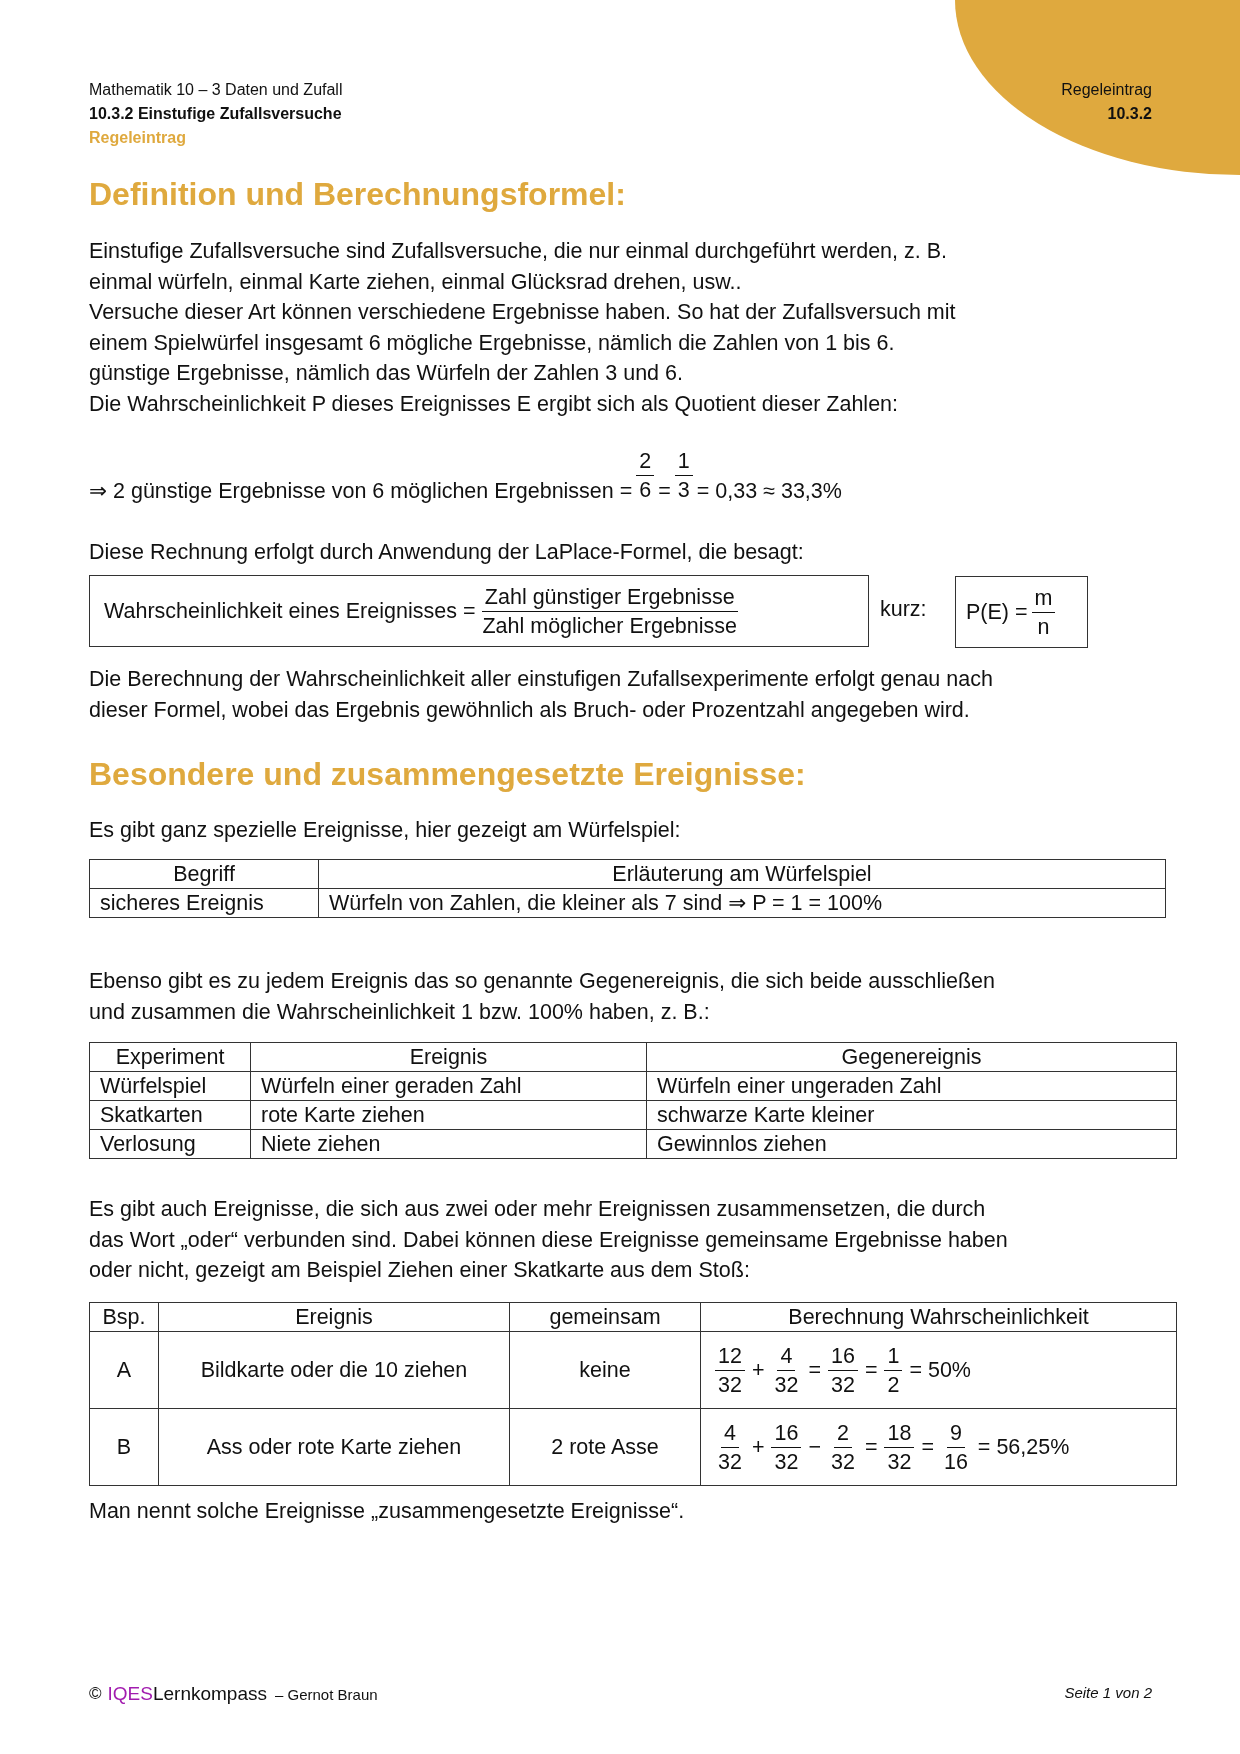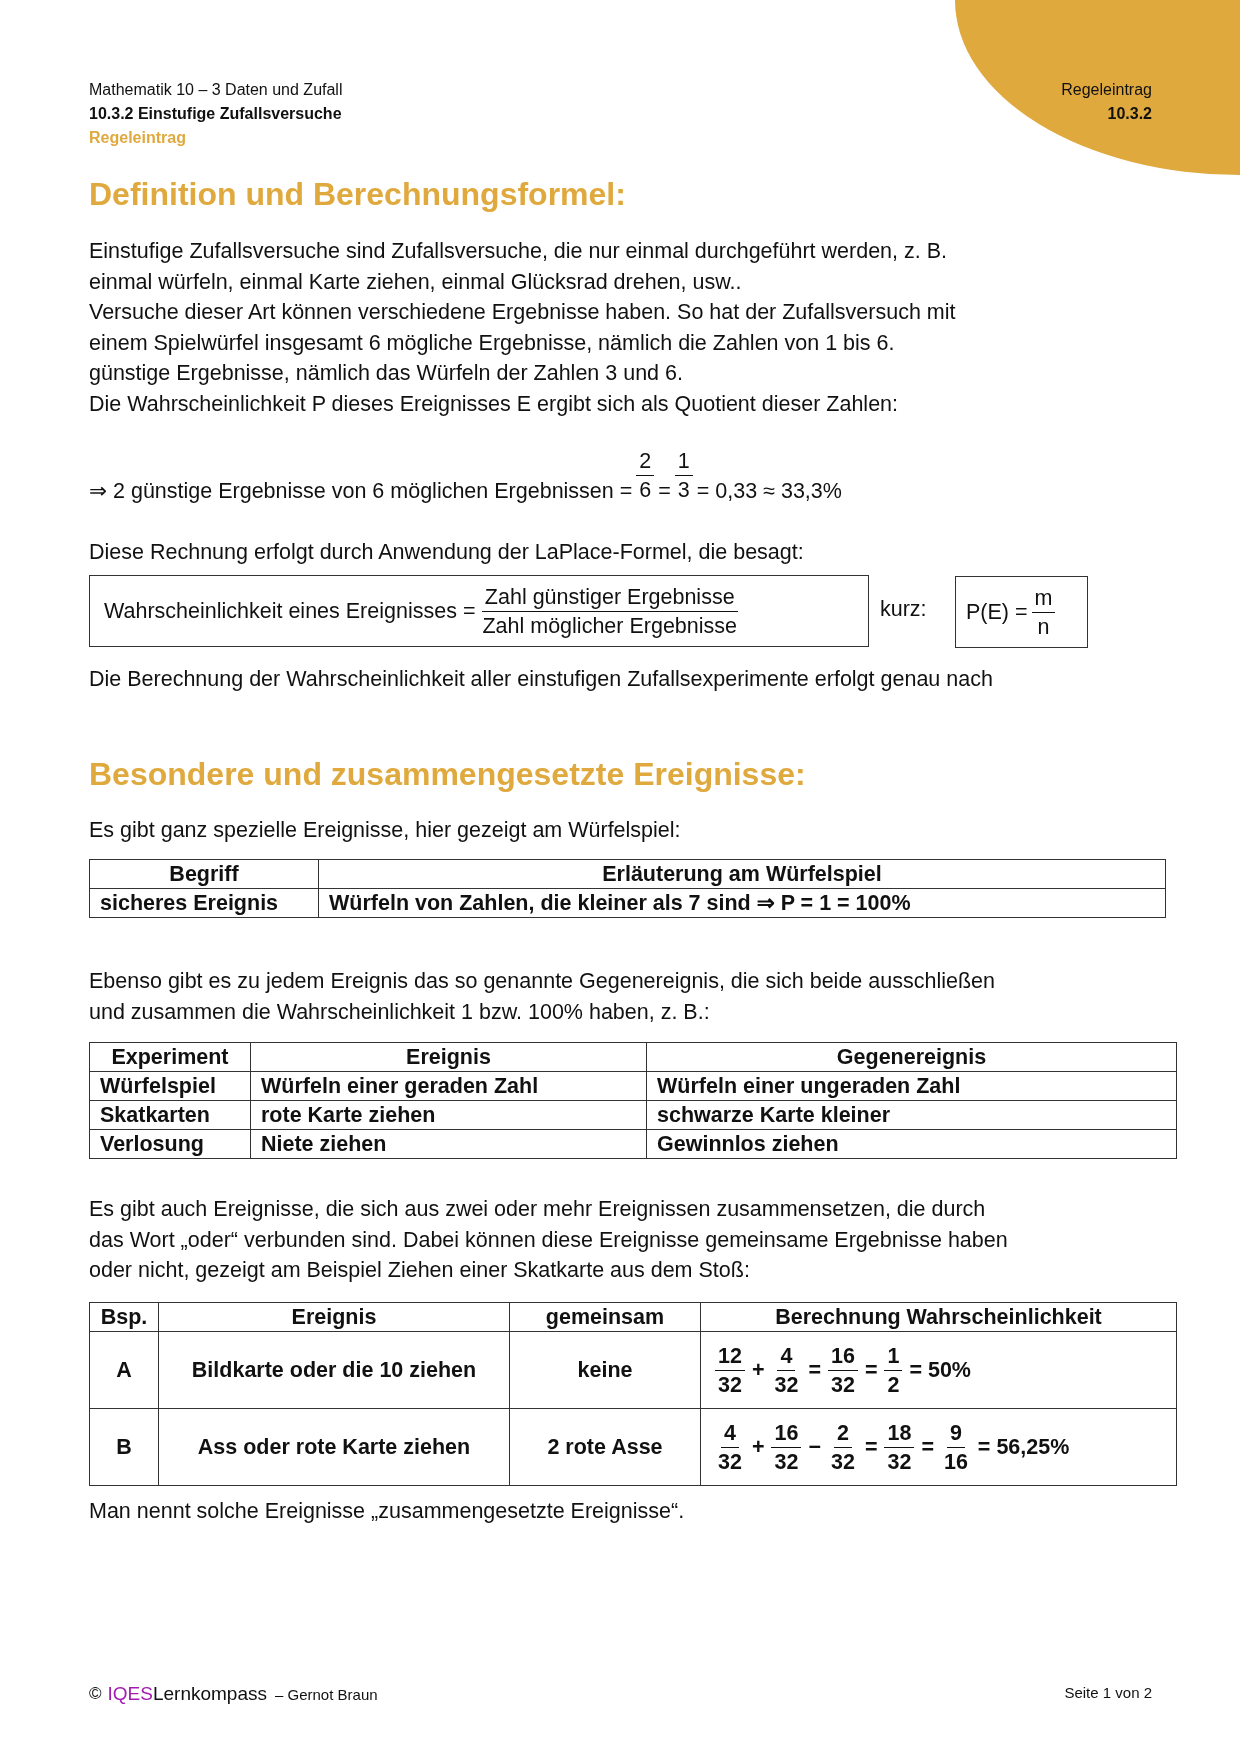--- a/index.html
+++ b/index.html
@@ -17,31 +17,31 @@
   .frac { display: inline-flex; flex-direction: column; align-items: center; vertical-align: middle; margin: 0 4px; line-height: 28px; }
   .frac .num { border-bottom: 1.5px solid #111; padding: 0 3px; }
   .frac .den { padding: 0 3px; }
   .formula { position: absolute; left: 89px; top: 447px; font-size: 21.5px; display: flex; align-items: flex-end; }
   .lap-box { position: absolute; left: 89px; top: 575px; width: 780px; height: 72px; border: 1.5px solid #333;
              display: flex; align-items: center; font-size: 21.5px; box-sizing: border-box; padding-left: 14px; }
   .kurz { position: absolute; left: 880px; top: 597px; font-size: 21.5px; }
   .pe-box { position: absolute; left: 955px; top: 576px; width: 133px; height: 72px; border: 1.5px solid #333;
             box-sizing: border-box; display: flex; align-items: center; padding-left: 10px; font-size: 21.5px; }
   table { position: absolute; border-collapse: collapse; font-size: 21.5px; }
-  td, th { border: 1.5px solid #333; font-weight: bold; padding: 0 10px; line-height: 28px; text-align: left; }
+  td, th { border: 1.5px solid #333; font-weight: normal; padding: 0 10px; line-height: 28px; text-align: left; }
   th { text-align: center; }
   .t3 td { height: 76px; }
   .center { text-align: center; }
   .calc { display: flex; align-items: center; }
   .calc .op { margin: 0 3px; }
   .footer-left { position: absolute; left: 89px; top: 1683px; font-size: 17px; display: flex; align-items: center; }
   .footer-left .iqes { color: #a21caf; font-size: 19px; margin-left: 6px; }
   .footer-left .lern { font-size: 19px; }
   .footer-left .author { font-size: 15px; margin-left: 8px; }
-  .footer-right { position: absolute; right: 88px; top: 1684px; font-size: 15px; }
+  .footer-right { position: absolute; right: 88px; top: 1684px; font-size: 15px; font-style: italic; }
 </style>
 </head>
 <body>
 
 <div class="corner"></div>
 
 <div class="hdr-left">
   <div>Mathematik 10 – 3 Daten und Zufall</div>
   <div class="bold">10.3.2 Einstufige Zufallsversuche</div>
   <div class="accent">Regeleintrag</div>
@@ -89,20 +89,21 @@
 <div class="pe-box">
   <span>P(E) =</span>
   <span class="frac">
     <span class="num">m</span>
     <span class="den">n</span>
   </span>
 </div>
 
 <div class="p" style="top:664px">
   <div>Die Berechnung der Wahrscheinlichkeit aller einstufigen Zufallsexperimente erfolgt genau nach</div>
+  <div>dieser Formel, wobei das Ergebnis gewöhnlich als Bruch- oder Prozentzahl angegeben wird.</div>
 </div>
 
 <h2 style="top:756px">Besondere und zusammengesetzte Ereignisse:</h2>
 
 <div class="p" style="top:815px">Es gibt ganz spezielle Ereignisse, hier gezeigt am Würfelspiel:</div>
 
 <table style="left:89px; top:859px; width:1077px;">
   <tbody>
       <tr>
     <th style="width:208px">Begriff</th>

